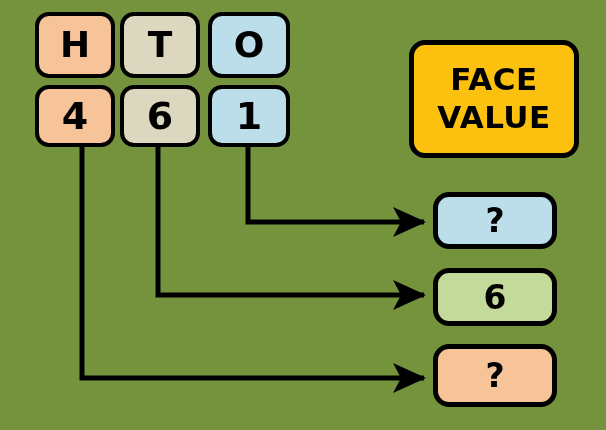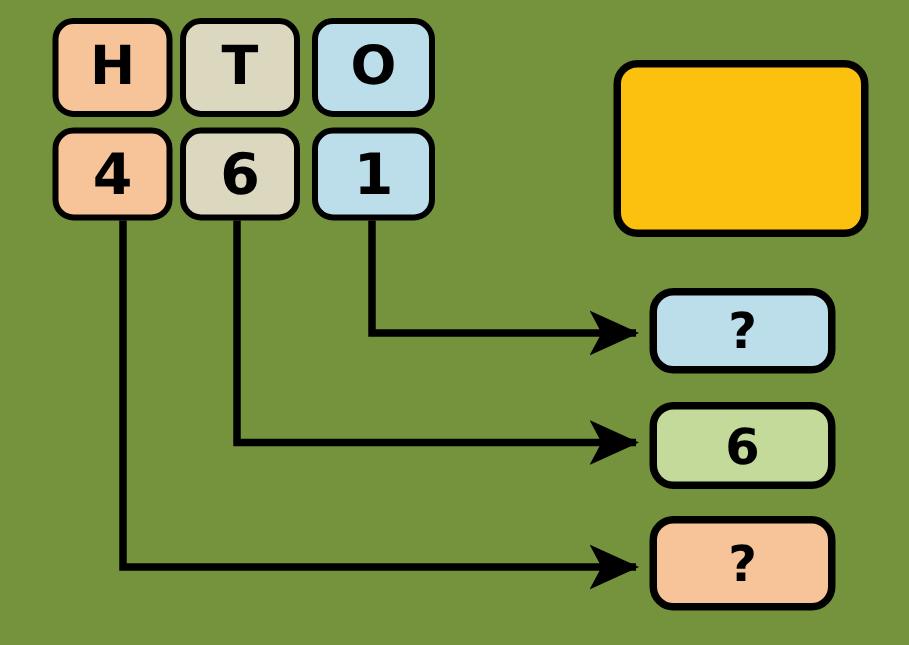--- a/index.html
+++ b/index.html
@@ -108,19 +108,21 @@
 
   <div class="tile tile-head t-h">H</div>
   <div class="tile tile-head t-t">T</div>
   <div class="tile tile-head t-o">O</div>
 
   <div class="tile tile-digit d-h">4</div>
   <div class="tile tile-digit d-t">6</div>
   <div class="tile tile-digit d-o">1</div>
 
   <div class="panel face-value">
+    <span>FACE</span>
+    <span>VALUE</span>
   </div>
 
   <div class="panel result result-1">?</div>
   <div class="panel result result-2">6</div>
   <div class="panel result result-3">?</div>
 
 </div>
 
 </body></html>

